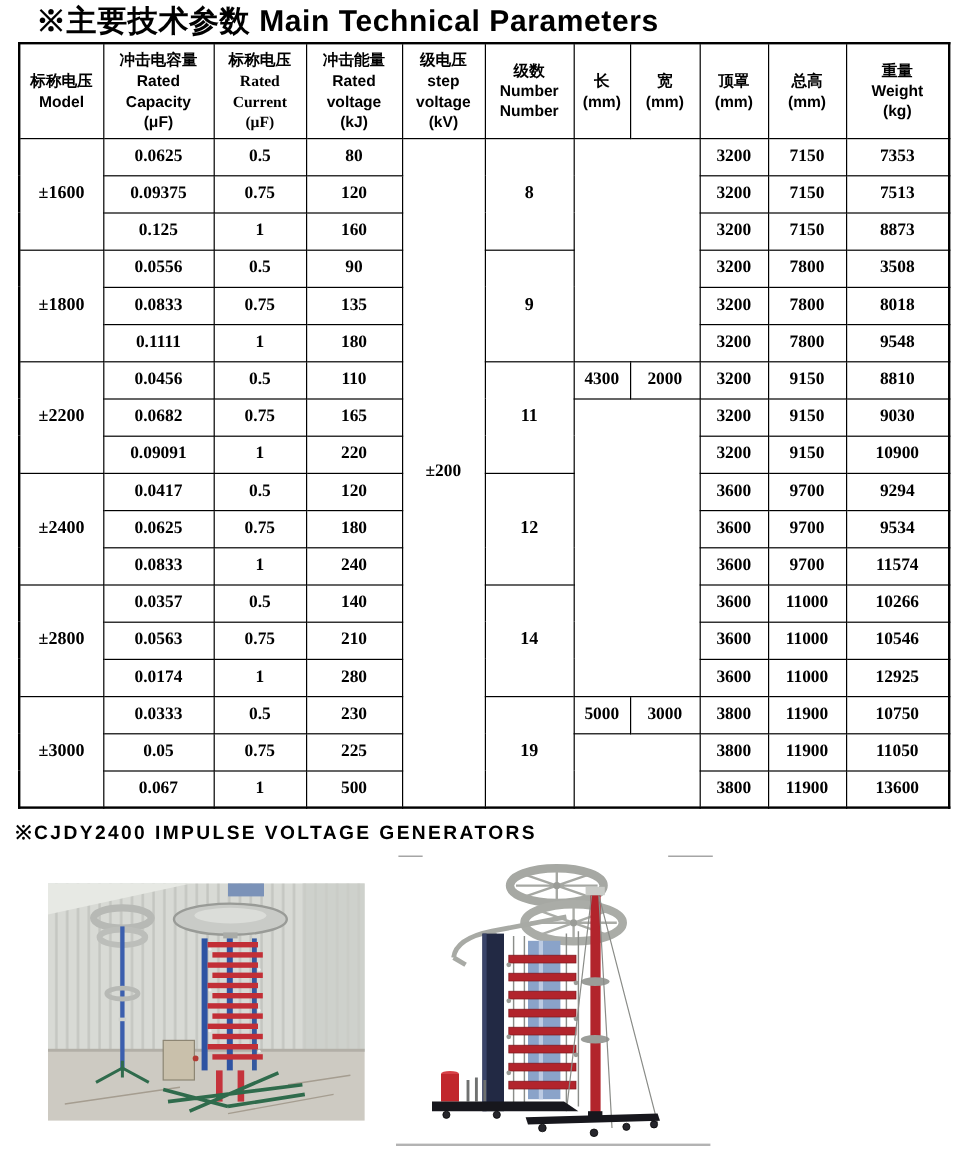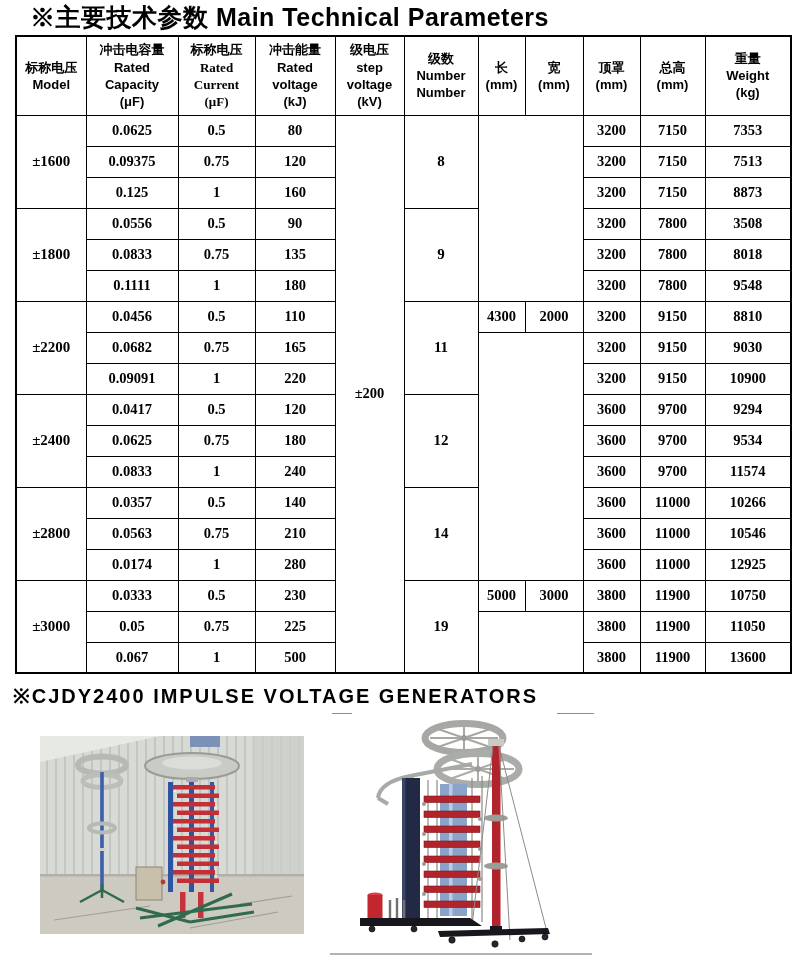--- a/index.html
+++ b/index.html
@@ -5,21 +5,21 @@
   html,body{margin:0;padding:0;background:#ffffff;}
   body{width:800px;height:960px;position:relative;font-family:"Liberation Sans",sans-serif;color:#000;overflow:hidden;}
 
   .main-title{
     position:absolute;left:30px;top:1px;margin:0;
     font-size:25px;font-weight:bold;letter-spacing:0.5px;white-space:nowrap;
     font-family:"Liberation Sans",sans-serif;
   }
   .product-title{
     position:absolute;left:13px;top:682px;margin:0;
-    font-size:20px;font-weight:bold;letter-spacing:2px;white-space:nowrap;
+    font-size:16px;font-weight:bold;letter-spacing:2px;white-space:nowrap;
     font-family:"Liberation Sans",sans-serif;
   }
   .title-underline{
     position:absolute;left:332px;top:713px;width:262px;height:1px;background:#8f8f8f;
   }
   .page-divider-line{
     position:absolute;left:330px;top:953px;width:262px;height:2px;background:#b3b3b3;
   }
 
   table.params{

